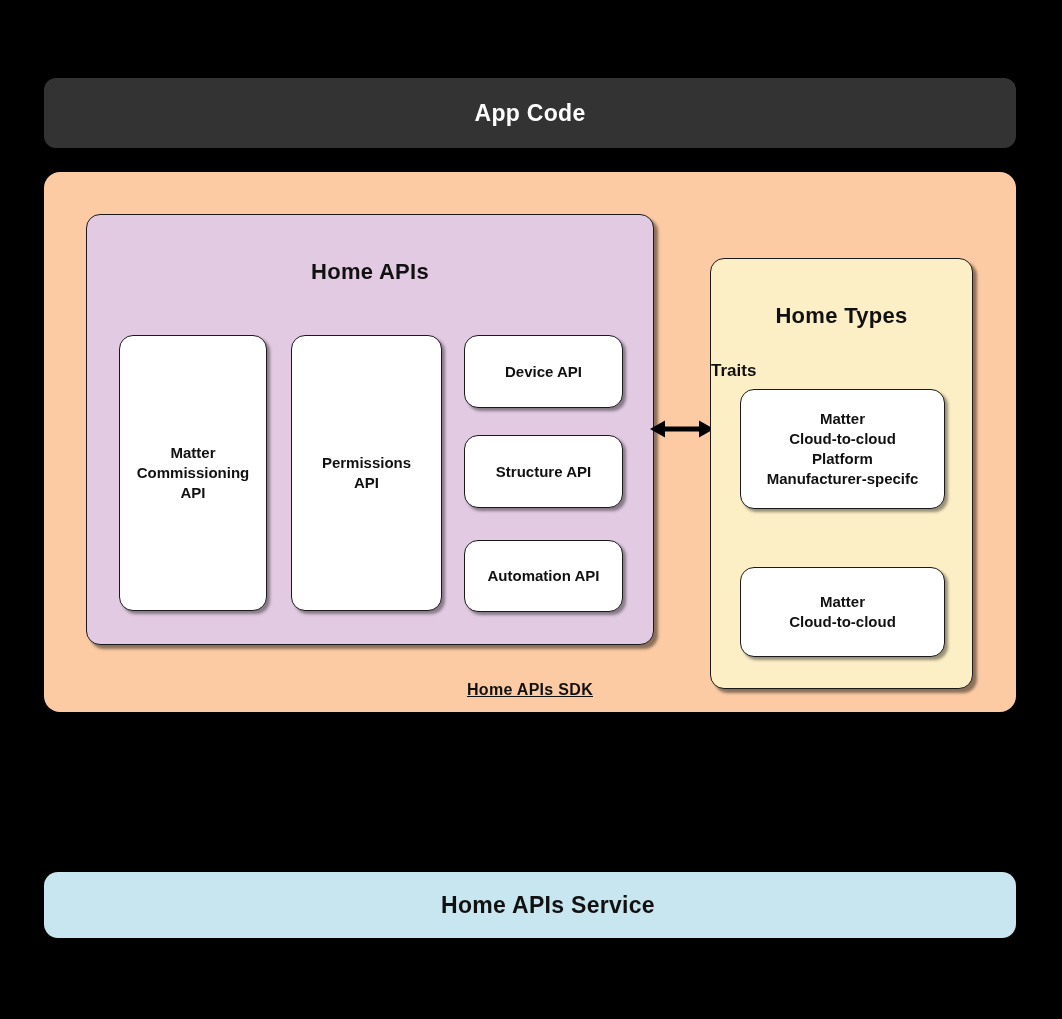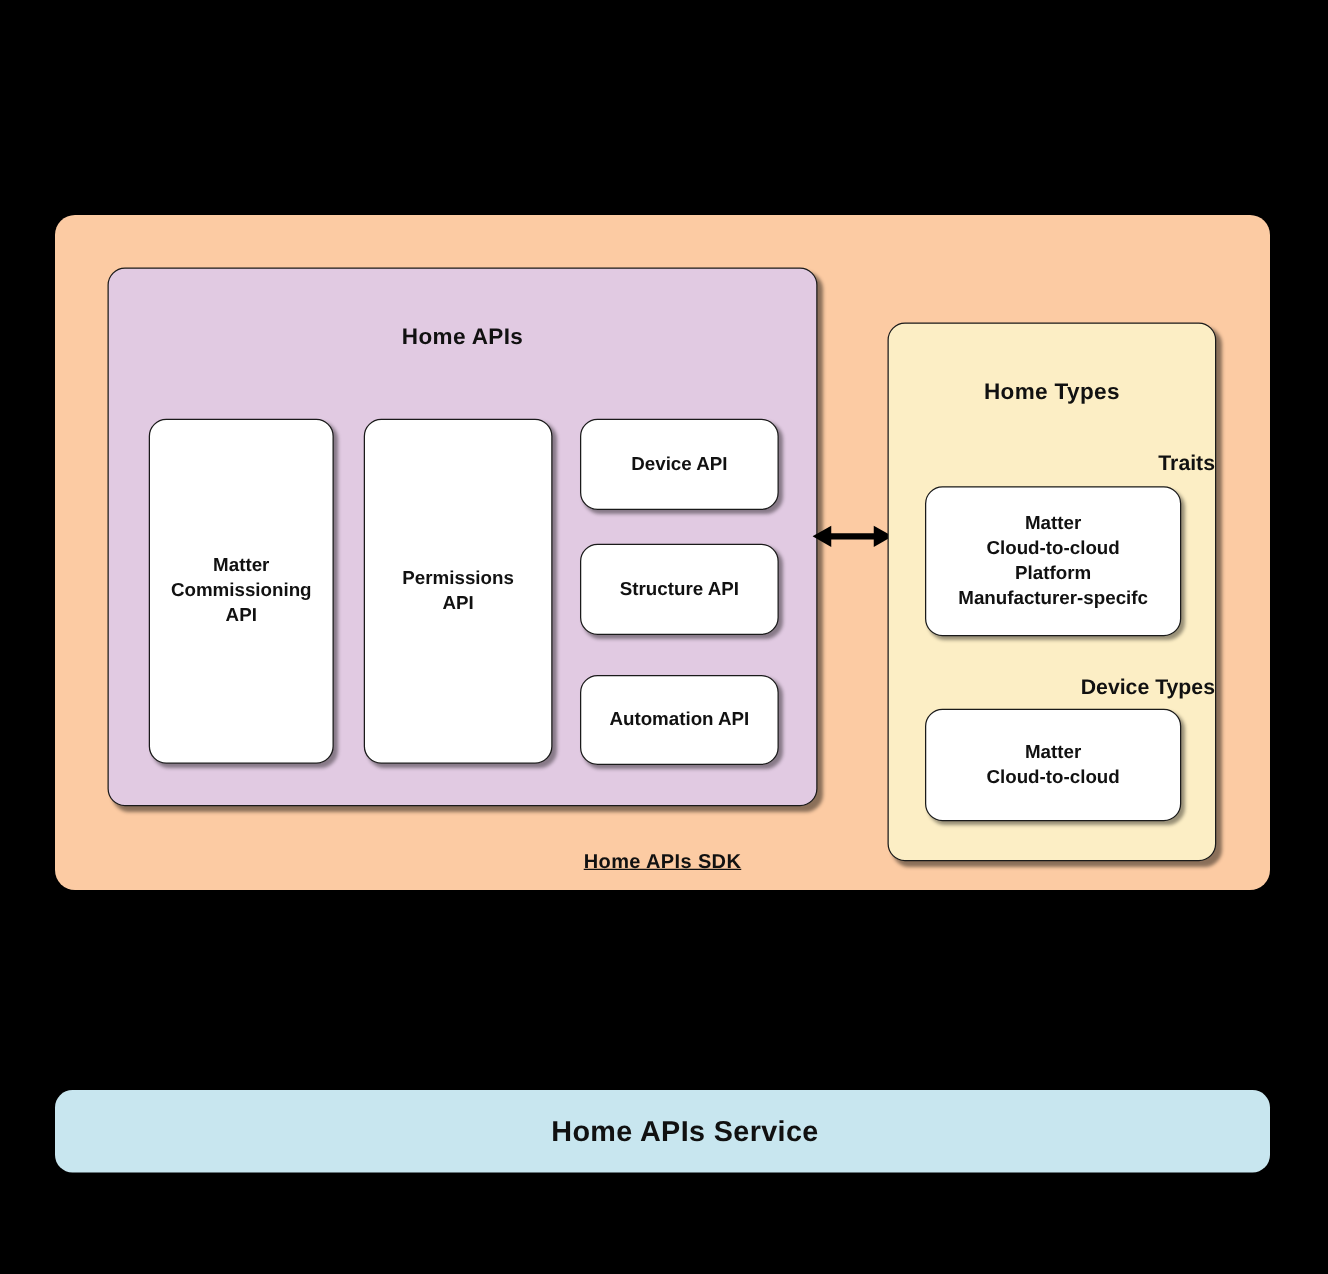--- a/index.html
+++ b/index.html
@@ -52,26 +52,26 @@
     background: var(--homeapis-bg, #E1CAE2);
   }
   .home-types {
     left: 666px; top: 42px; width: 263px; height: 431px;
     background: var(--hometypes-bg, #FCEEC5);
     margin-top: 44px;
   }
   .panel-title {
     left: 0; top: 44px; width: 100%;
     text-align: center;
-    font-size: 18px;
+    font-size: 22px;
     letter-spacing: 0.3px;
   }
   .sub-heading {
     left: 0; width: 100%;
-    text-align: right;
+    text-align: left;
     font-size: 17px;
   }
 
   
   .card {
     background: var(--card-bg, #fff);
     border: 1.3px solid #1a1a1a;
     border-radius: 14px;
     box-shadow: 3px 3px 3px rgba(0,0,0,0.4);
     display: flex; align-items: center; justify-content: center;
@@ -104,20 +104,23 @@
     font-size: 23px;
     letter-spacing: 0.3px;
     padding-left: 36px;
   }
 </style>
 </head>
 <body>
 
 <div class="canvas" style="--bg: #000000; --appcode-bg: #333333; --appcode-text: #ffffff; --sdk-bg: #FCCBA3; --homeapis-bg: #E1CAE2; --hometypes-bg: #FCEEC5; --card-bg: #ffffff; --service-bg: #C8E6EF; --text: #111111;">
 
+  <div class="abs app-code">
+    <span>App Code</span>
+  </div>
 
   <div class="abs sdk">
 
     <div class="abs panel home-apis">
       <div class="abs panel-title">Home APIs</div>
       <div class="abs card card-mc">
         <span>Matter Commissioning API</span>
       </div>
       <div class="abs card card-perm">
         <span>Permissions API</span>
@@ -145,21 +148,20 @@
       <div class="abs panel-title">Home Types</div>
 
       <div class="abs sub-heading traits-heading">Traits</div>
       <div class="abs card card-traits">
         <span class="card-line">Matter</span>
         <span class="card-line">Cloud-to-cloud</span>
         <span class="card-line">Platform</span>
         <span class="card-line">Manufacturer-specifc</span>
       </div>
 
-      <div class="abs sub-heading devtypes-heading">Device Types</div>
       <div class="abs card card-devtypes">
         <span class="card-line">Matter</span>
         <span class="card-line">Cloud-to-cloud</span>
       </div>
     </div>
 
     <div class="abs sdk-label">Home APIs SDK</div>
   </div>
 
   <div class="abs service">

